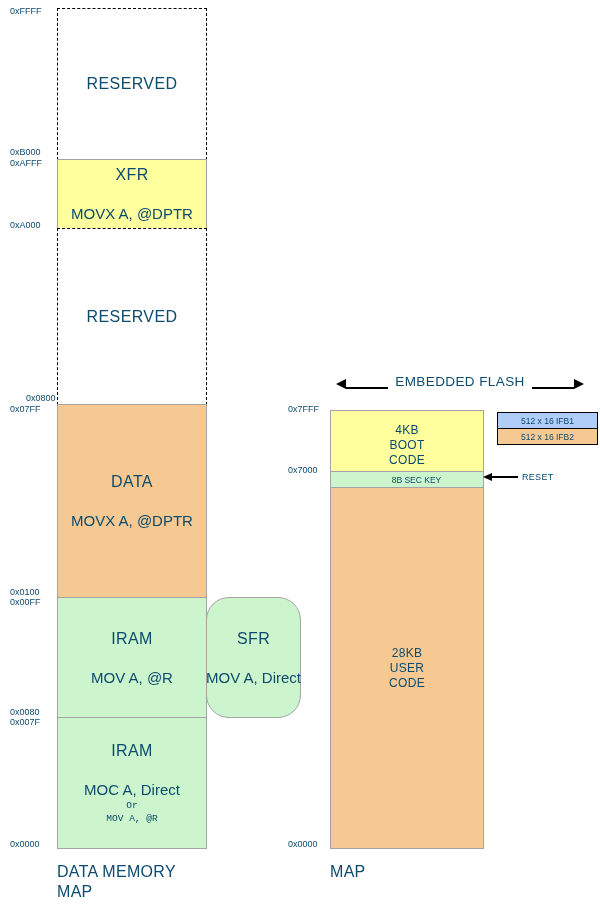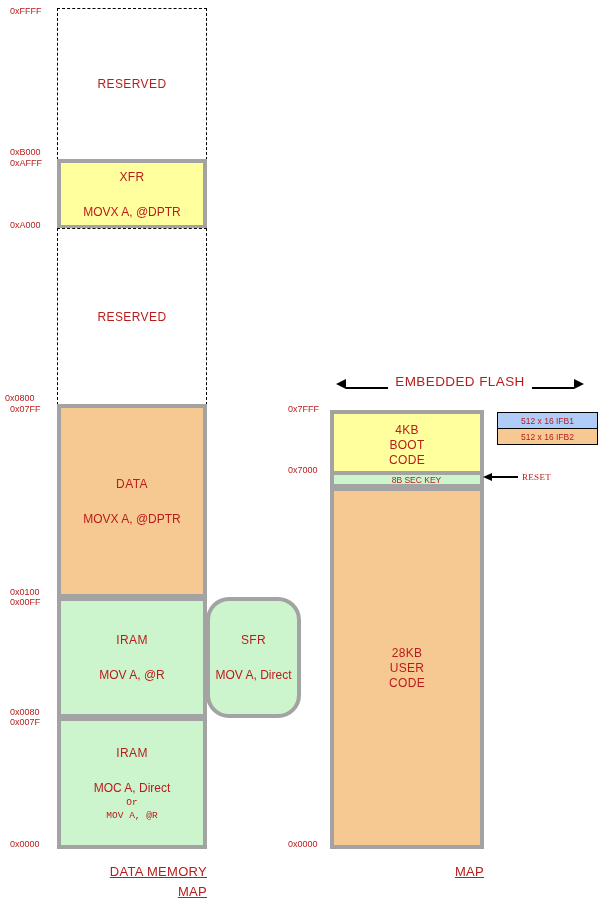--- a/index.html
+++ b/index.html
@@ -2,71 +2,69 @@
 <html><head>
 <meta charset="utf-8">
 <style>
   html, body { margin: 0; padding: 0; background: #ffffff; }
   .canvas {
     position: relative;
     width: 600px;
     height: 919px;
     background: #ffffff;
     font-family: "Liberation Sans", sans-serif;
-    color: #b91c1c;
+    color: #0c4a6e;
     overflow: hidden;
   }
   .addr {
     position: absolute;
     font-size: 9px;
     line-height: 10px;
     white-space: nowrap;
   }
   .block {
     position: absolute;
     box-sizing: border-box;
     display: flex;
     flex-direction: column;
     align-items: center;
     justify-content: center;
     text-align: center;
   }
-  .solid  { border: 4px solid #a3a3a3; }
+  .solid  { border: 1px solid #a3a3a3; }
   .dashed { border: 1px dashed #000; background: #fff; }
-  .blk-label { font-size: 12px; letter-spacing: .4px; }
-  .blk-sub   { font-size: 12px; margin-top: 21px; white-space: nowrap; }
+  .blk-label { font-size: 16px; letter-spacing: .4px; }
+  .blk-sub   { font-size: 15px; margin-top: 21px; white-space: nowrap; }
   .blk-sub2  { font-size: 9.5px; margin-top: 2px; white-space: nowrap; font-family: Liberation Mono, monospace; }
   .blk-line  { font-size: 12px; line-height: 15px; letter-spacing: .3px; }
   .seckey-label { font-size: 8.5px; }
   .map-title {
     position: absolute;
-    text-align: right;
-    font-size: 13px;
+    text-align: left;
+    font-size: 16px;
     line-height: 20px;
     letter-spacing: .3px;
-    text-decoration: underline;
   }
   .flash-banner {
     position: absolute;
     left: 336px; top: 373px;
     width: 248px; height: 16px;
     display: flex;
     align-items: flex-end;
   }
   .arrow-line { height: 2px; background: #000; flex: 1; }
   .tri-left  { width: 0; height: 0; border-top: 5px solid transparent; border-bottom: 5px solid transparent; border-right: 10px solid #000; }
   .tri-right { width: 0; height: 0; border-top: 5px solid transparent; border-bottom: 5px solid transparent; border-left: 10px solid #000; }
   .flash-text { font-size: 13.5px; padding: 0 7px; white-space: nowrap; letter-spacing: .4px; }
   .reset-arrow {
     position: absolute;
     left: 483px; top: 471px;
     height: 12px;
     display: flex;
     align-items: center;
-    font-family: Liberation Serif, serif;
   }
   .reset-tri  { width: 0; height: 0; border-top: 4px solid transparent; border-bottom: 4px solid transparent; border-right: 9px solid #000; }
   .reset-line { width: 26px; height: 2px; background: #000; }
   .reset-text { font-size: 9px; margin-left: 4px; letter-spacing: .3px; }
   .legend { position: absolute; left: 497px; top: 412px; width: 101px; text-align: center; }
   .legend-row {
     box-sizing: border-box;
     border: 1px solid #000;
     height: 17px;
     display: flex;
@@ -78,21 +76,21 @@
 </style>
 </head>
 <body>
 
 <div class="canvas">
 
   <span class="addr" style="left:10px;top:6px">0xFFFF</span>
   <span class="addr" style="left:10px;top:147px">0xB000</span>
   <span class="addr" style="left:10px;top:158px">0xAFFF</span>
   <span class="addr" style="left:10px;top:220px">0xA000</span>
-  <span class="addr" style="left:5px;top:393px">0x0800</span>
+  <span class="addr" style="left:26px;top:393px">0x0800</span>
   <span class="addr" style="left:10px;top:404px">0x07FF</span>
   <span class="addr" style="left:10px;top:587px">0x0100</span>
   <span class="addr" style="left:10px;top:597px">0x00FF</span>
   <span class="addr" style="left:10px;top:707px">0x0080</span>
   <span class="addr" style="left:10px;top:717px">0x007F</span>
   <span class="addr" style="left:10px;top:839px">0x0000</span>
 
   <div class="block dashed" style="left:57px;top:8px;width:150px;height:152px;">
     <span class="blk-label">RESERVED</span>
   </div>

